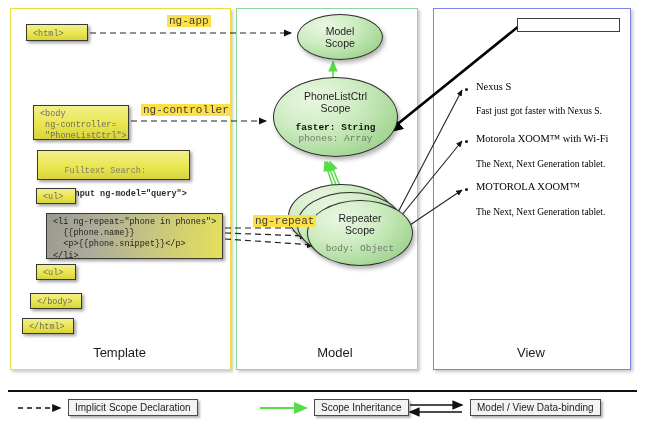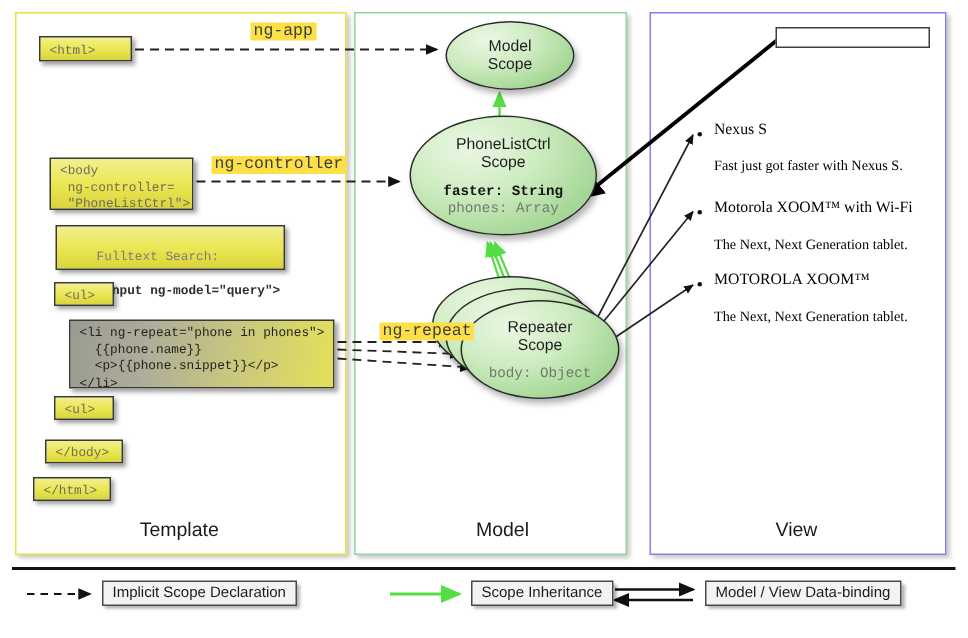--- a/index.html
+++ b/index.html
@@ -44,21 +44,21 @@
   .view-item{position:absolute;font-size:10.5px;white-space:nowrap;}
   .view-bullet{position:absolute;width:3px;height:3px;border-radius:50%;background:#111;}
   .view-sub{position:absolute;font-size:9.5px;white-space:nowrap;}
 
   
   .elabel{position:absolute;z-index:9;
           font-family:"Liberation Mono","DejaVu Sans Mono",monospace;
           font-size:11px;color:#3d3d3d;background:#fde047;padding:0 2px;}
 
   
-  .legend{position:absolute;left:0;top:378px;width:645px;height:31px;z-index:10;}
+  .legend{position:absolute;left:0;top:390px;width:645px;height:31px;z-index:10;}
   .legend-rule{position:absolute;left:8px;top:0;width:629px;height:2px;background:#111;}
   .lg-box{position:absolute;border:1px solid #4a4a4a;background:#f3f3f3;
           box-shadow:2px 2px 2px rgba(0,0,0,.3);
           font-size:10px;color:#1c1c1c;padding:2px 6px;white-space:nowrap;}
 </style>
 </head>
 <body>
 
 <div id="stage">
 

